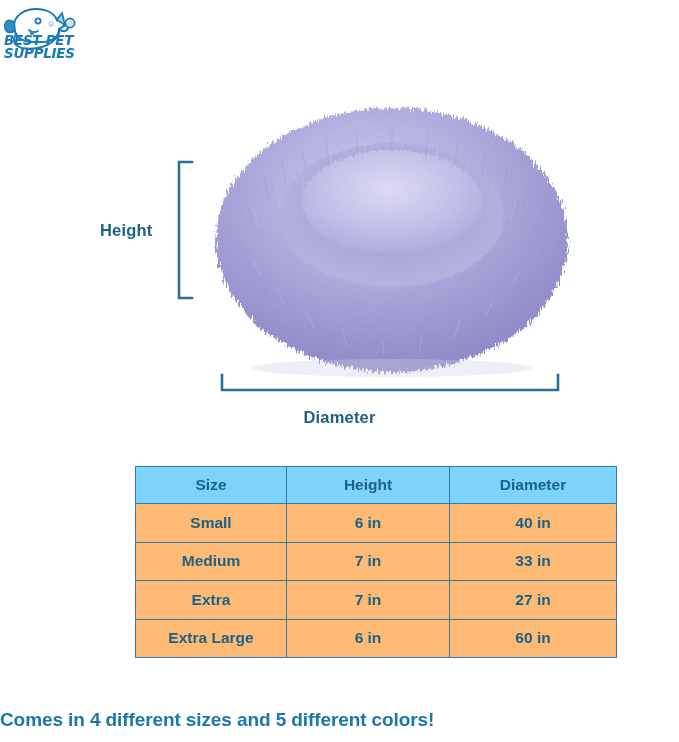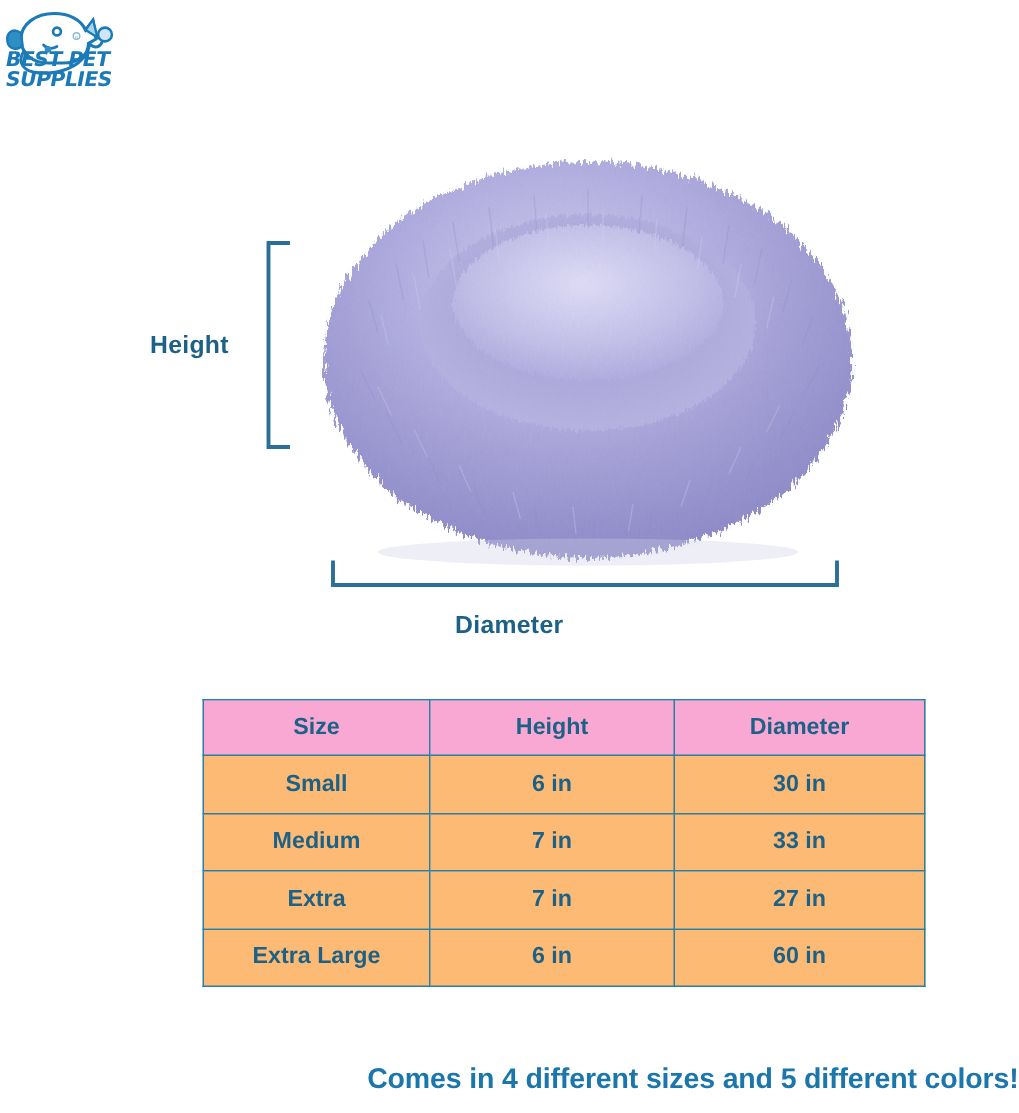--- a/index.html
+++ b/index.html
@@ -112,37 +112,37 @@
     border: 1.6px solid #2b7fa3;
     height: 37.5px;
     text-align: center;
     vertical-align: middle;
     font-size: 15.5px;
     font-weight: bold;
     color: #1d6286;
     padding: 0;
   }
   .size-table thead th {
-    background: #f9a8d4;
+    background: #7dd3fc;
     height: 36px;
   }
   .size-table tbody td {
     background: #fdba74;
   }
   .col-size   { width: 150px; }
   .col-height { width: 162px; }
   .col-diam   { width: 166px; }
 
   
   .tagline {
     position: absolute;
     left: 0;
     top: 709px;
     width: 679px;
-    text-align: right;
+    text-align: left;
     font-size: 19px;
     font-weight: bold;
     color: #1b77ab;
     letter-spacing: -0.1px;
   }
 </style>
 </head>
 <body>
 
 <div class="page">
@@ -263,21 +263,21 @@
       <tr>
         <th class="col-size">Size</th>
         <th class="col-height">Height</th>
         <th class="col-diam">Diameter</th>
       </tr>
     </thead>
     <tbody>
       <tr>
         <td>Small</td>
         <td>6 in</td>
-        <td>30 in</td>
+        <td>40 in</td>
       </tr>
       <tr>
         <td>Medium</td>
         <td>7 in</td>
         <td>33 in</td>
       </tr>
       <tr>
         <td>Extra</td>
         <td>7 in</td>
         <td>27 in</td>

